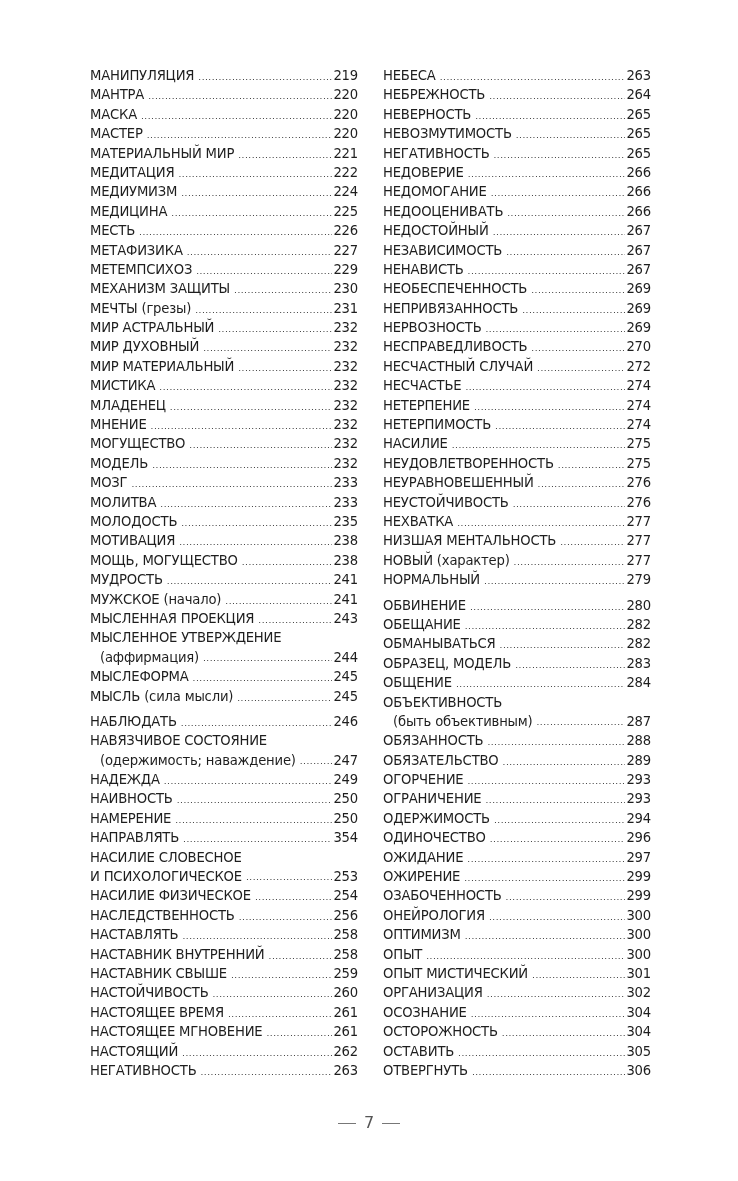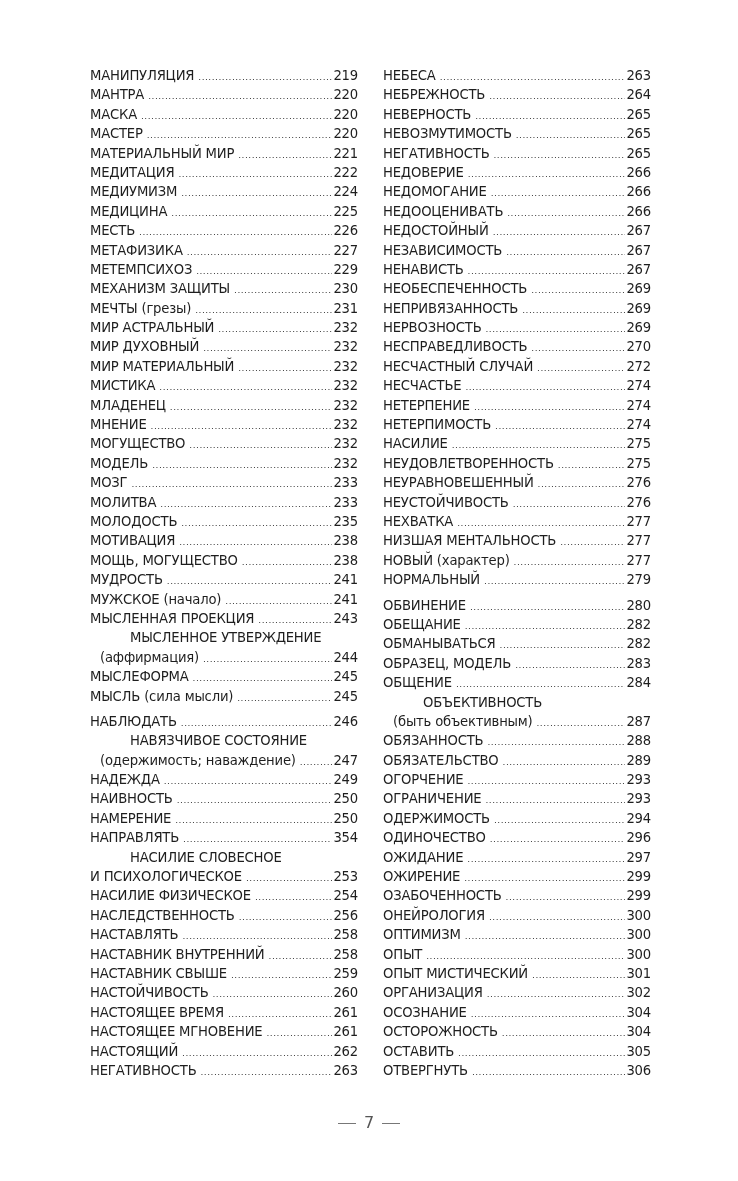--- a/index.html
+++ b/index.html
@@ -4,22 +4,22 @@
 <style>
   html, body { margin: 0; padding: 0; background: #ffffff; }
   body { width: 738px; height: 1181px; position: relative; overflow: hidden;
          font-family: "DejaVu Sans", sans-serif; color: #1e1e1e; }
   .col { position: absolute; top: 66px; width: 268px; }
   .col-left { left: 90px; }
   .col-right { left: 383px; }
   .entry { font-size: 13.2px; line-height: 19.4px; height: 19.4px;
            display: flex; align-items: baseline; white-space: nowrap; letter-spacing: -0.2px; }
   .entry.two { height: 38.8px; display: block; }
-  .entry.two .l1 { display: block; height: 19.4px; margin-left: 40px; }
-  .entry.two .l2 { display: flex; align-items: flex-start; height: 19.4px; padding-left: 10px; }
+  .entry.two .l1 { display: block; height: 19.4px; }
+  .entry.two .l2 { display: flex; align-items: center; height: 19.4px; padding-left: 10px; }
   .term { flex: 0 0 auto; }
   .dots { flex: 1 1 auto; overflow: hidden; margin: 0 1px 0 4px; color: #333; letter-spacing: 0; }
   .dots::before { content: "........................................................................................................................"; font-size: 9px; letter-spacing: 0.5px; }
   .page { flex: 0 0 auto; }
   .gap { height: 6px; }
   .pagenum { position: absolute; top: 1113px; left: 0; width: 738px; text-align: center;
              font-size: 16px; color: #555; font-family: "DejaVu Sans", sans-serif; }
   .pagenum .dash { display: inline-block; width: 18px; height: 1px; background: #777; vertical-align: middle; margin: 0 8px; }
 </style>
 </head>

